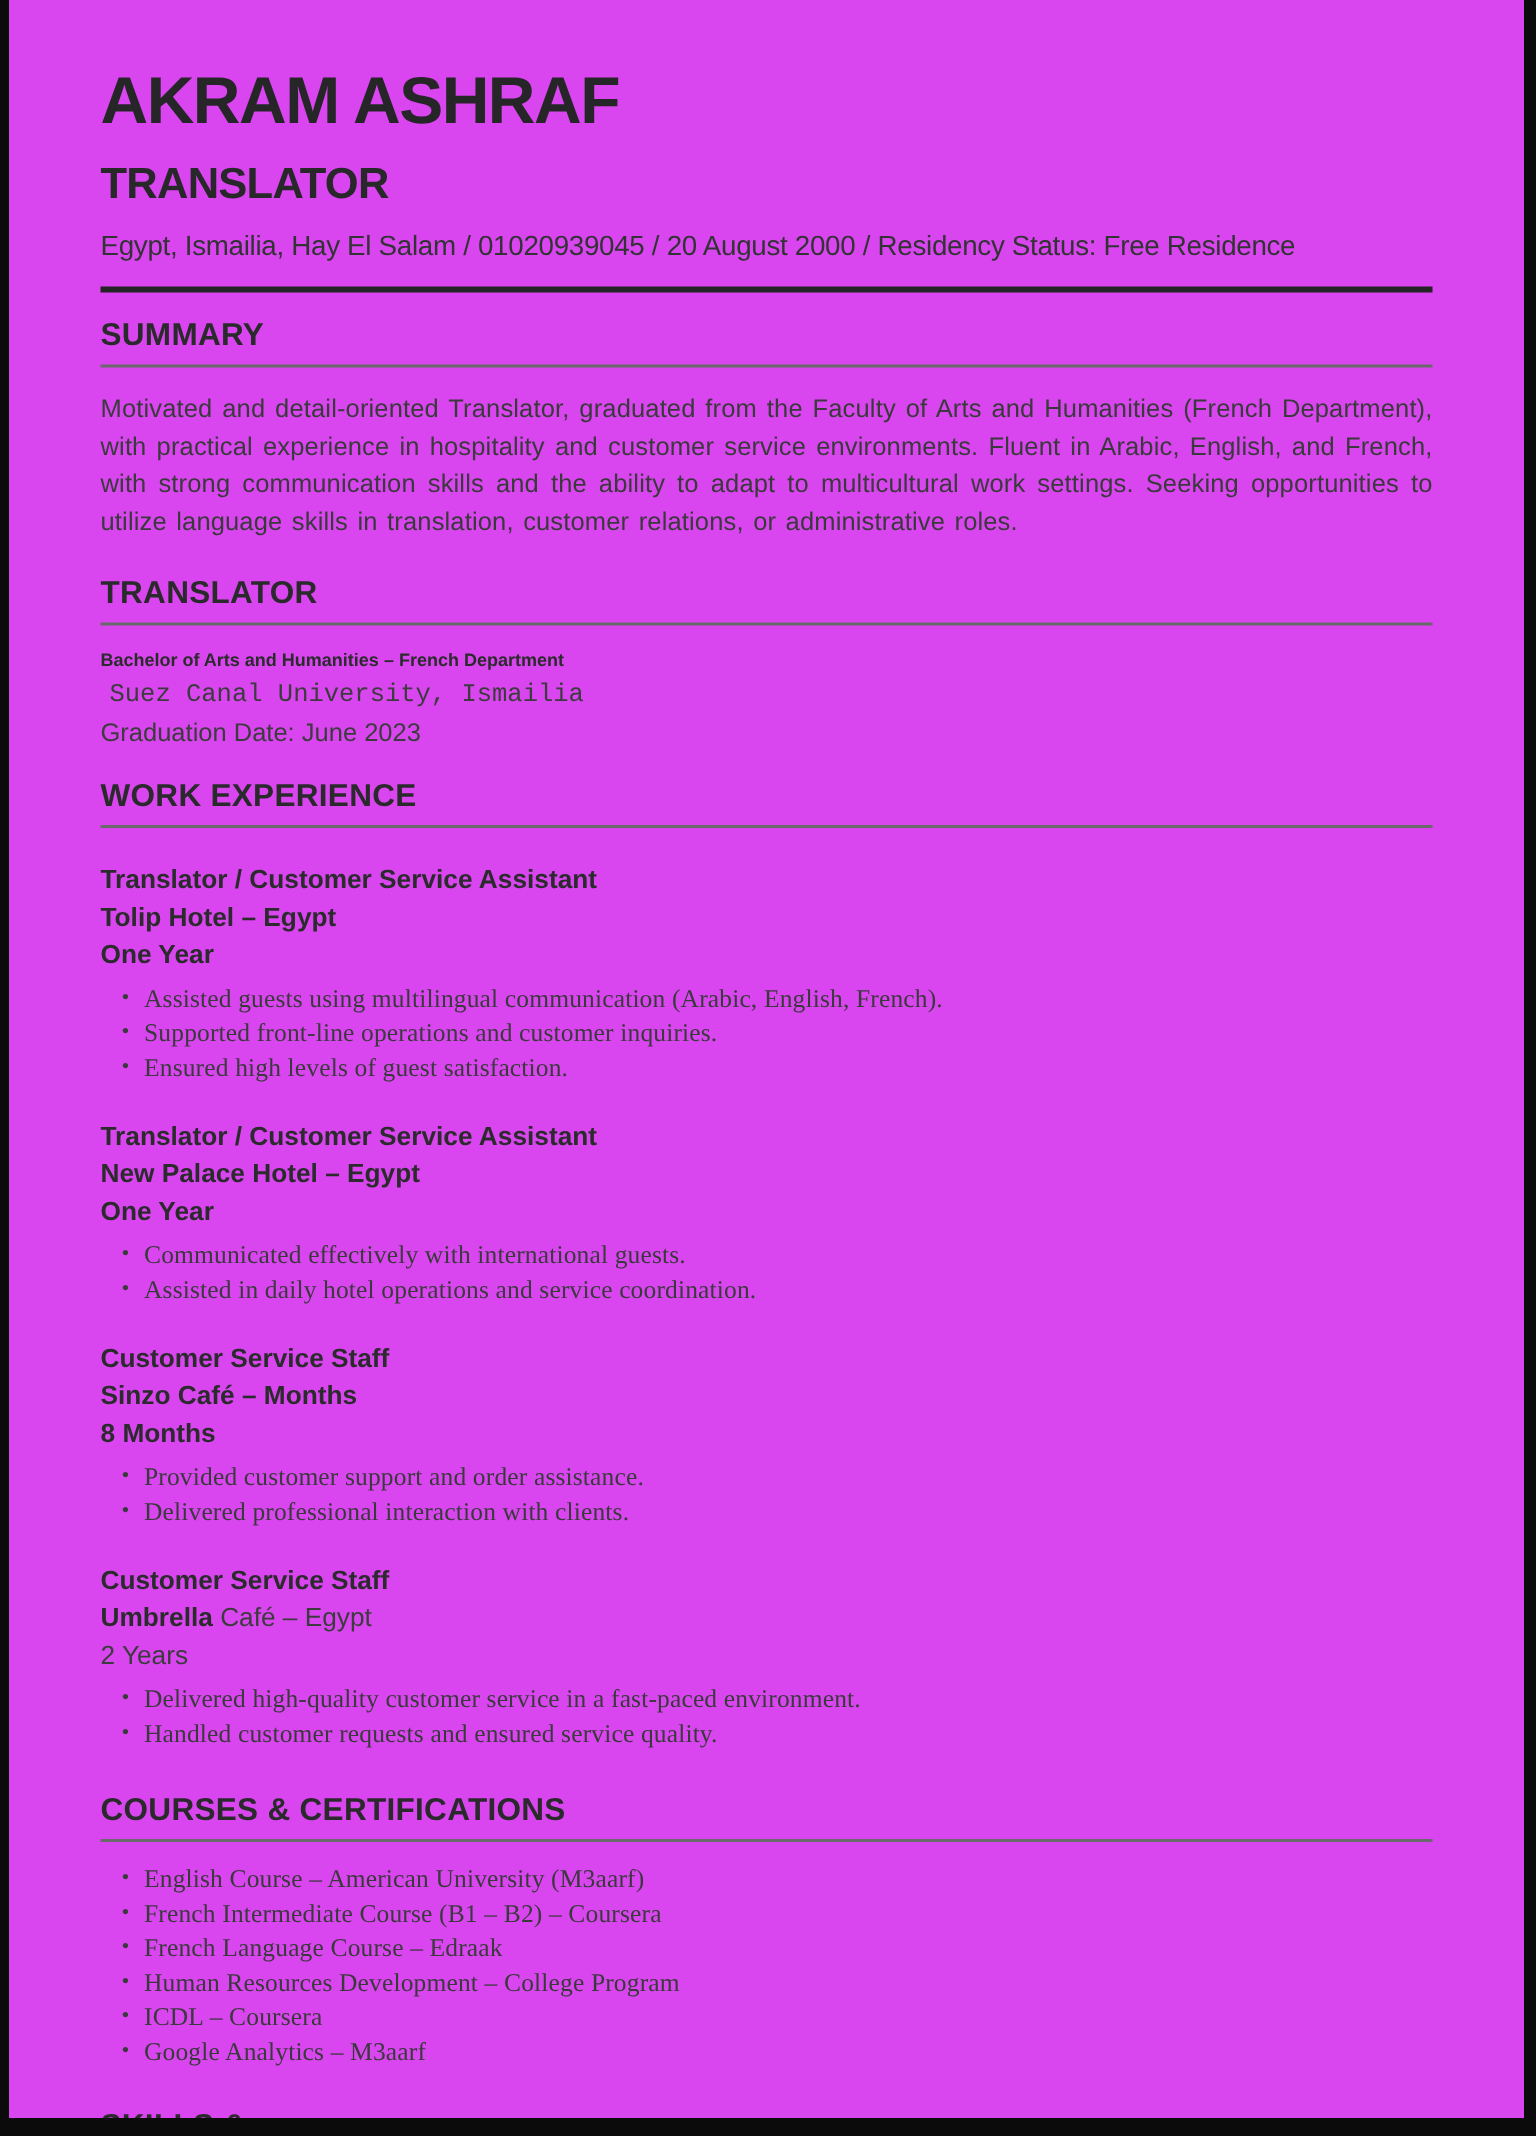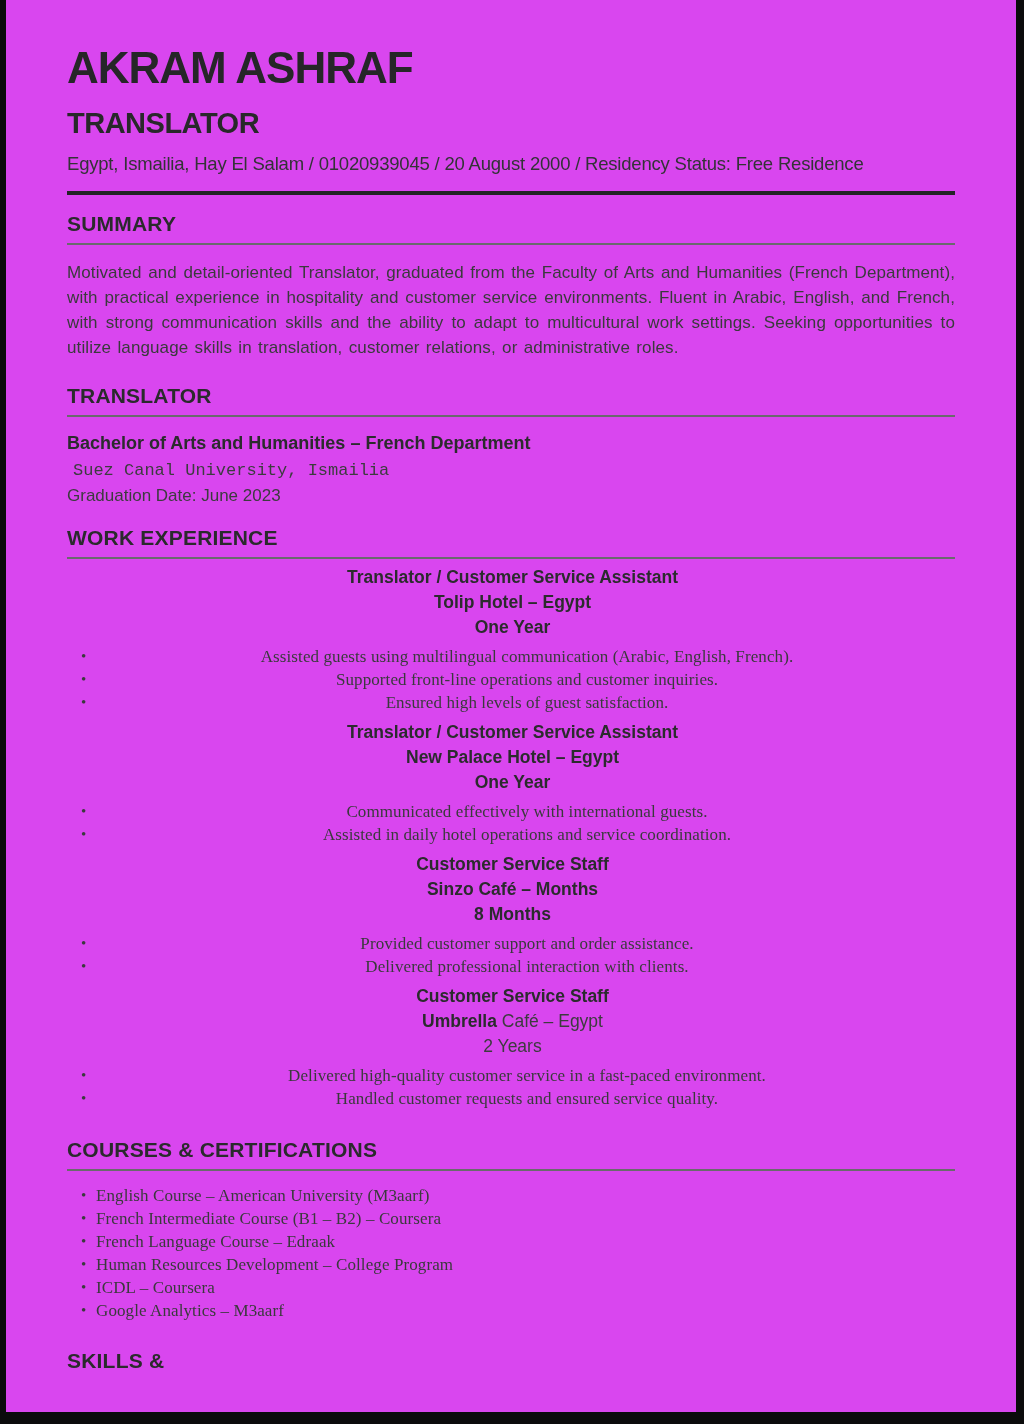--- a/index.html
+++ b/index.html
@@ -83,38 +83,38 @@
     line-height: 25px;
     text-align: justify;
     color: #3a3a3c;
     width: 888px;
     letter-spacing: 0.1px;
     word-spacing: 1.5px;
   }
 
   .edu-degree {
     margin-top: 16px;
-    font-size: 18px;
+    font-size: 12px;
     font-weight: 700;
     color: #2b2b2d;
   }
   .edu-school {
     margin-top: 7px;
     padding-left: 6px;
     font-size: 17px;
     color: #3c3c3e;
     font-family: Liberation Mono, monospace;
   }
   .edu-grad {
     margin-top: 6px;
     font-size: 17px;
     color: #3c3c3e;
   }
 
-  .job { margin-top: 6px; text-align: center; }
+  .job { margin-top: 22px; }
   .job:first-of-type { margin-top: 15px; }
   .job-line {
     font-size: 17.5px;
     line-height: 25px;
     color: #2b2b2d;
   }
   .bold { font-weight: 700; }
   .plain { font-weight: 400; color: #3c3c3e; }
 
   ul.bullets {

